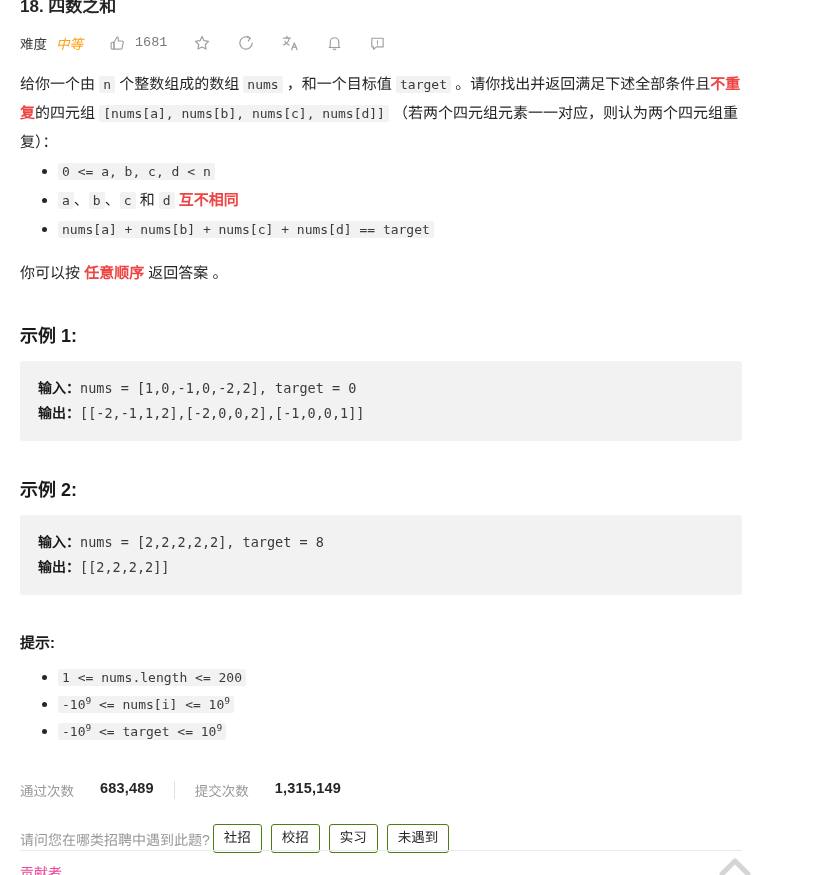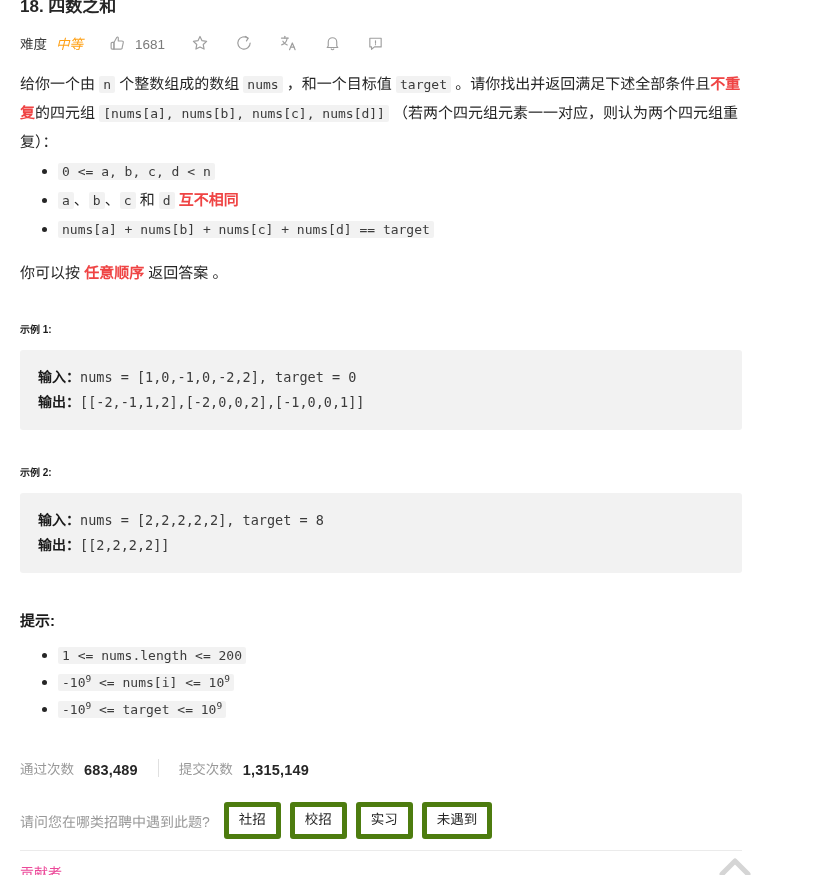--- a/index.html
+++ b/index.html
@@ -49,24 +49,25 @@
     color: #3c3c3c;
     margin-right: 9px;
   }
   .difficulty {
     font-weight: normal;
     margin-right: 26px;
     font-style: italic;
   }
   .tool {
     display: flex;
-    align-items: flex-end;
+    align-items: flex-start;
     margin-right: 26px;
     color: #8c8c8c;
     cursor: pointer;
+    font-family: Liberation Mono, monospace;
   }
   .tool svg { display: block; }
   .like-count {
     margin-left: 9px;
     color: #7a7a7a;
     font-size: 13.5px;
   }
 
   
   .content { margin-top: 10px; }
@@ -96,21 +97,21 @@
   }
   ul.cond li {
     font-size: 15px;
     line-height: 26px;
     margin-bottom: 2px;
     color: #262626;
   }
   ul.cond li::marker { color: #262626; }
 
   .sec-title {
-    font-size: 10px;
+    font-size: 18px;
     font-weight: bold;
     color: #1a1a1a;
     margin: 34px 0 14px 0;
   }
 
   pre.example {
     background: #f2f2f2;
     border-radius: 3px;
     margin: 0;
     padding: 15px 18px;
@@ -150,48 +151,48 @@
     line-height: 0;
   }
 
   
   .stats-row {
     display: flex;
     align-items: center;
     margin-top: 36px;
     font-size: 13.5px;
   }
-  .stat { display: flex; align-items: flex-end; }
+  .stat { display: flex; align-items: flex-start; gap: 16px; }
   .stat-label { color: #999999; margin-right: 10px; }
   .stat-value { color: #262626; font-weight: bold; font-size: 14.5px; letter-spacing: 0.2px; }
   .stat-divider {
     width: 1px;
     height: 18px;
     background: #e0e0e0;
     margin: 0 20px;
     align-self: center;
   }
 
   
   .survey-row {
     display: flex;
     align-items: center;
     margin-top: 24px;
   }
   .survey-q {
     font-size: 14px;
     color: #999999;
-    margin-right: 14px;
+    margin-right: 3px;
   }
   .survey-btn {
     font-family: "Liberation Sans", sans-serif;
     font-size: 13.5px;
     color: #262626;
     background: #ffffff;
-    border: 5px solid #4d7c0f;
+    border: 1px solid #4d7c0f;
     border-radius: 3px;
     padding: 4px 10px 5px 10px;
     margin-right: 9px;
     cursor: pointer;
     line-height: 18px;
   }
 
   
   .footer-divider {
     position: absolute;

